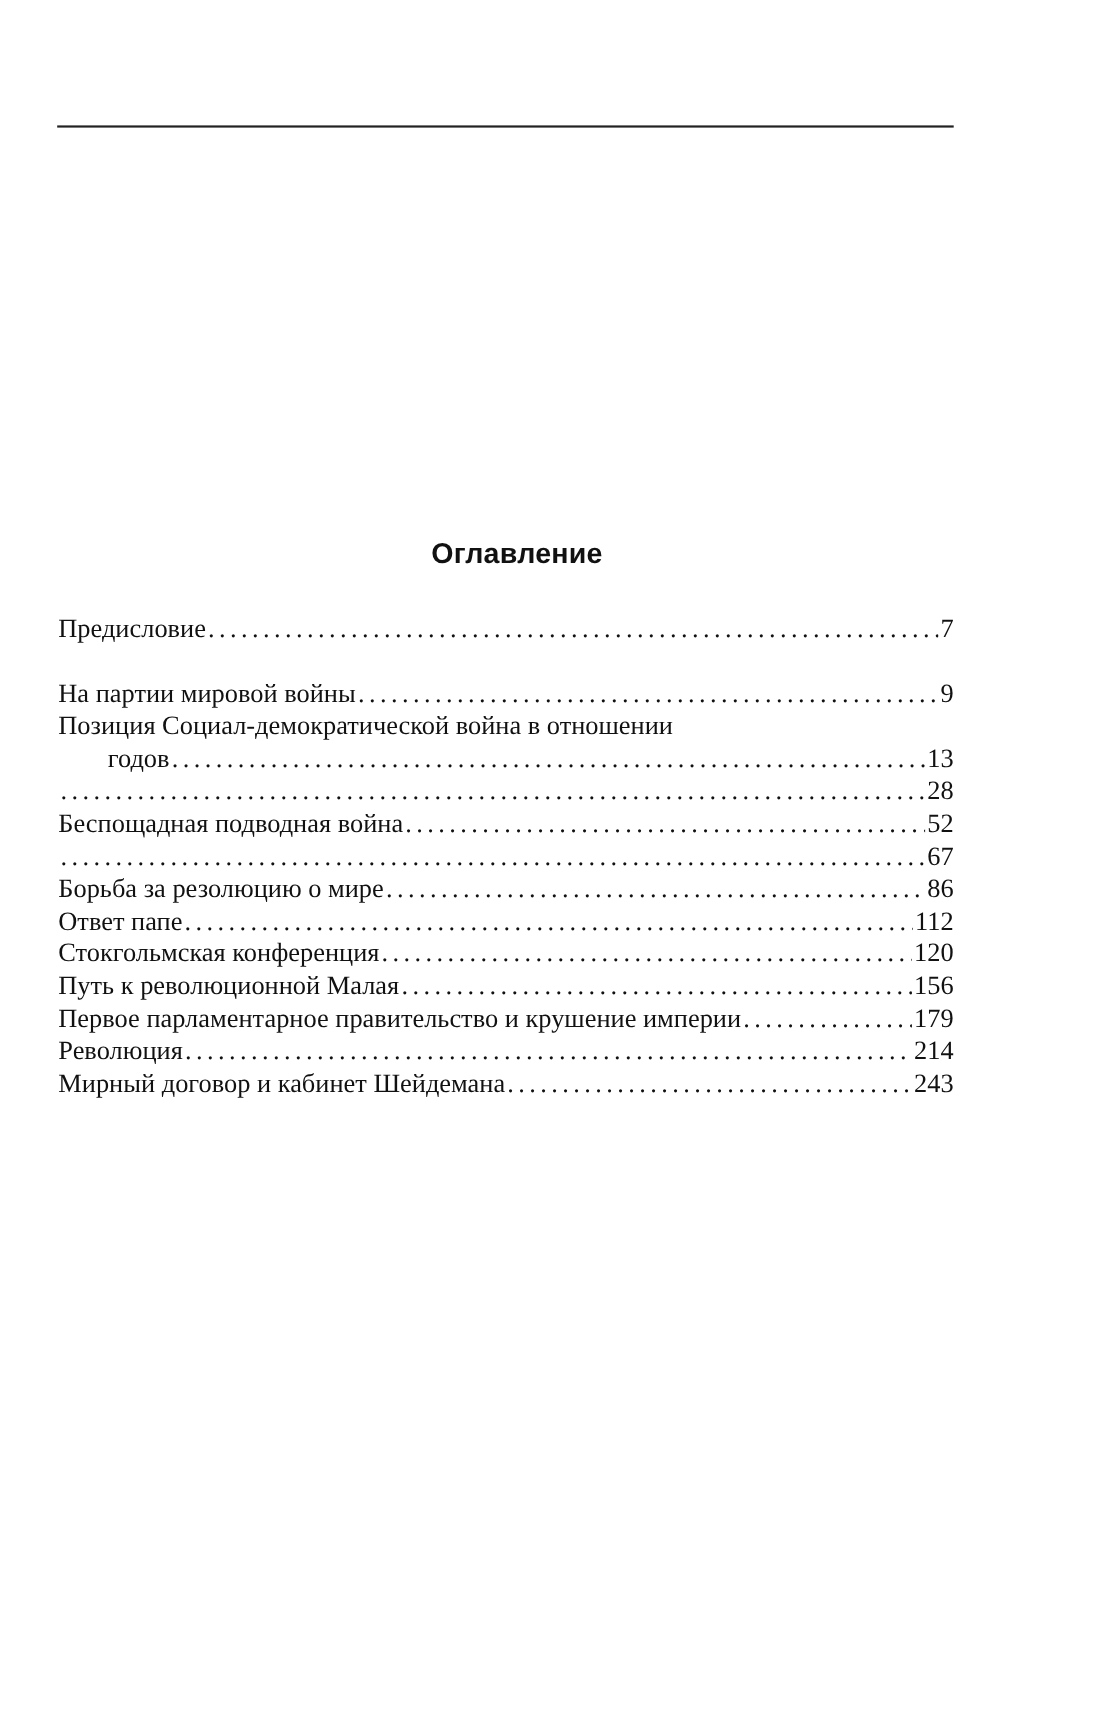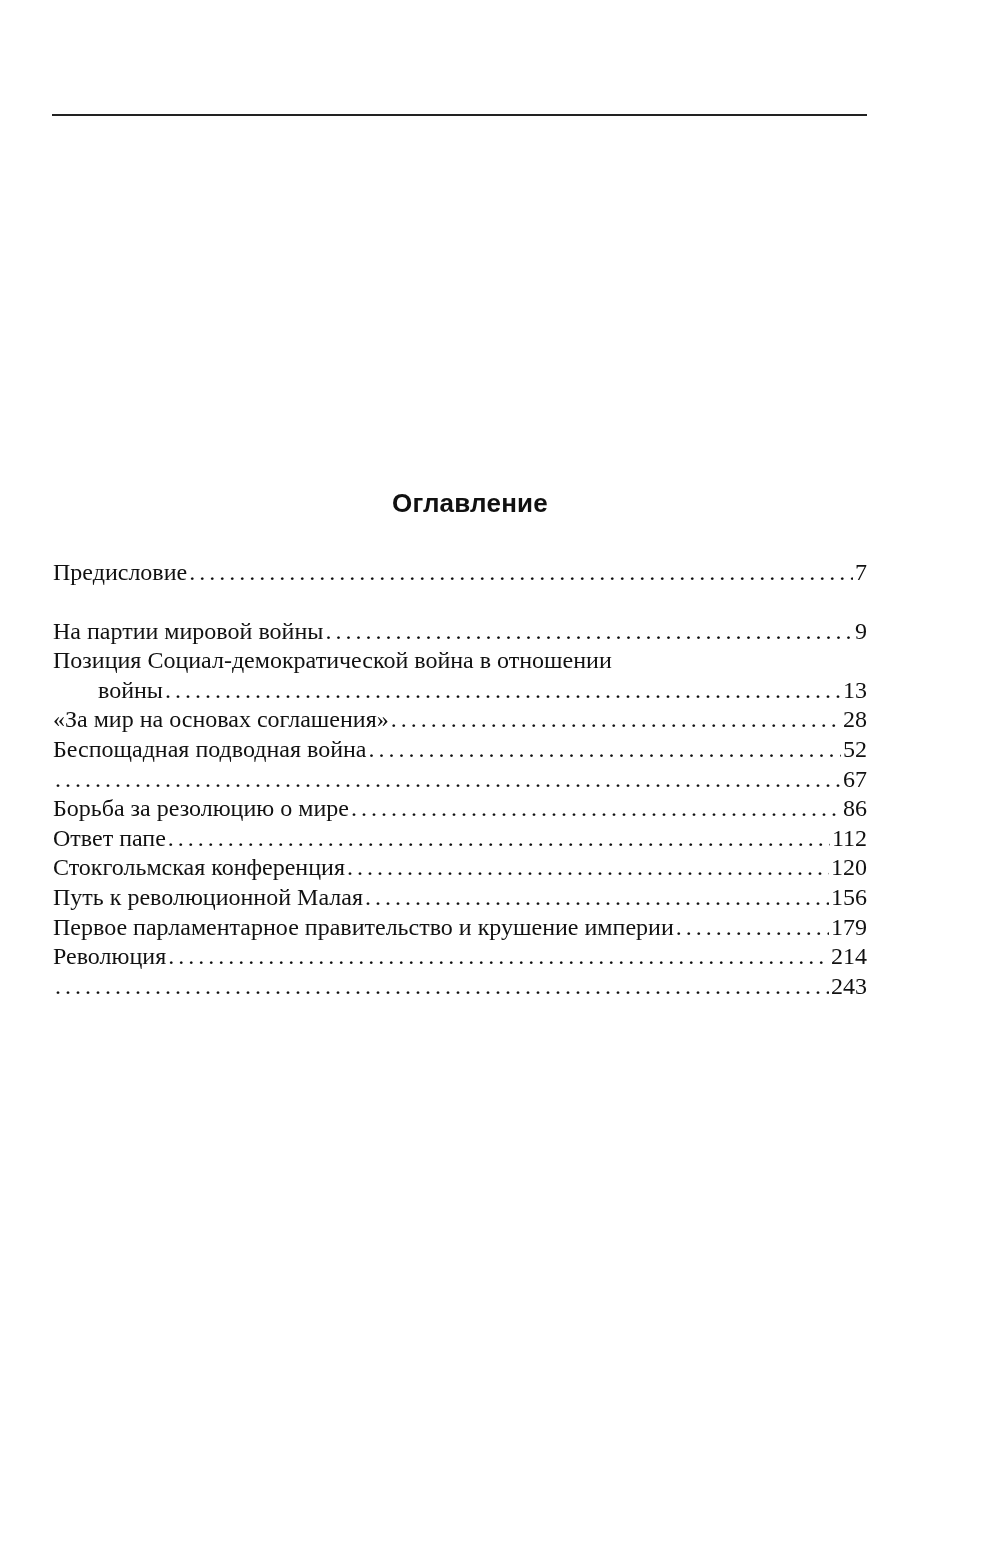--- a/index.html
+++ b/index.html
@@ -32,27 +32,26 @@
     <span class="page">7</span>
   </div>
   <div class="entry">
     <span class="label">На партии мировой войны</span>
     <span class="leader"></span>
     <span class="page">9</span>
   </div>
   <div>
     <div class="wrap-first">Позиция Социал-демократической война в отношении</div>
     <div class="entry indent">
-      <span class="label">войны</span>
+      <span class="label">годов</span>
       <span class="leader"></span>
       <span class="page">13</span>
     </div>
   </div>
   <div class="entry">
-    <span class="label">«За мир на основах соглашения»</span>
     <span class="leader"></span>
     <span class="page">28</span>
   </div>
   <div class="entry">
     <span class="label">Беспощадная подводная война</span>
     <span class="leader"></span>
     <span class="page">52</span>
   </div>
   <div class="entry">
     <span class="leader"></span>
@@ -82,16 +81,17 @@
     <span class="label">Первое парламентарное правительство и крушение империи</span>
     <span class="leader"></span>
     <span class="page">179</span>
   </div>
   <div class="entry">
     <span class="label">Революция</span>
     <span class="leader"></span>
     <span class="page">214</span>
   </div>
   <div class="entry">
+    <span class="label">Мирный договор и кабинет Шейдемана</span>
     <span class="leader"></span>
     <span class="page">243</span>
   </div>
 </div>
 
 </body></html>

